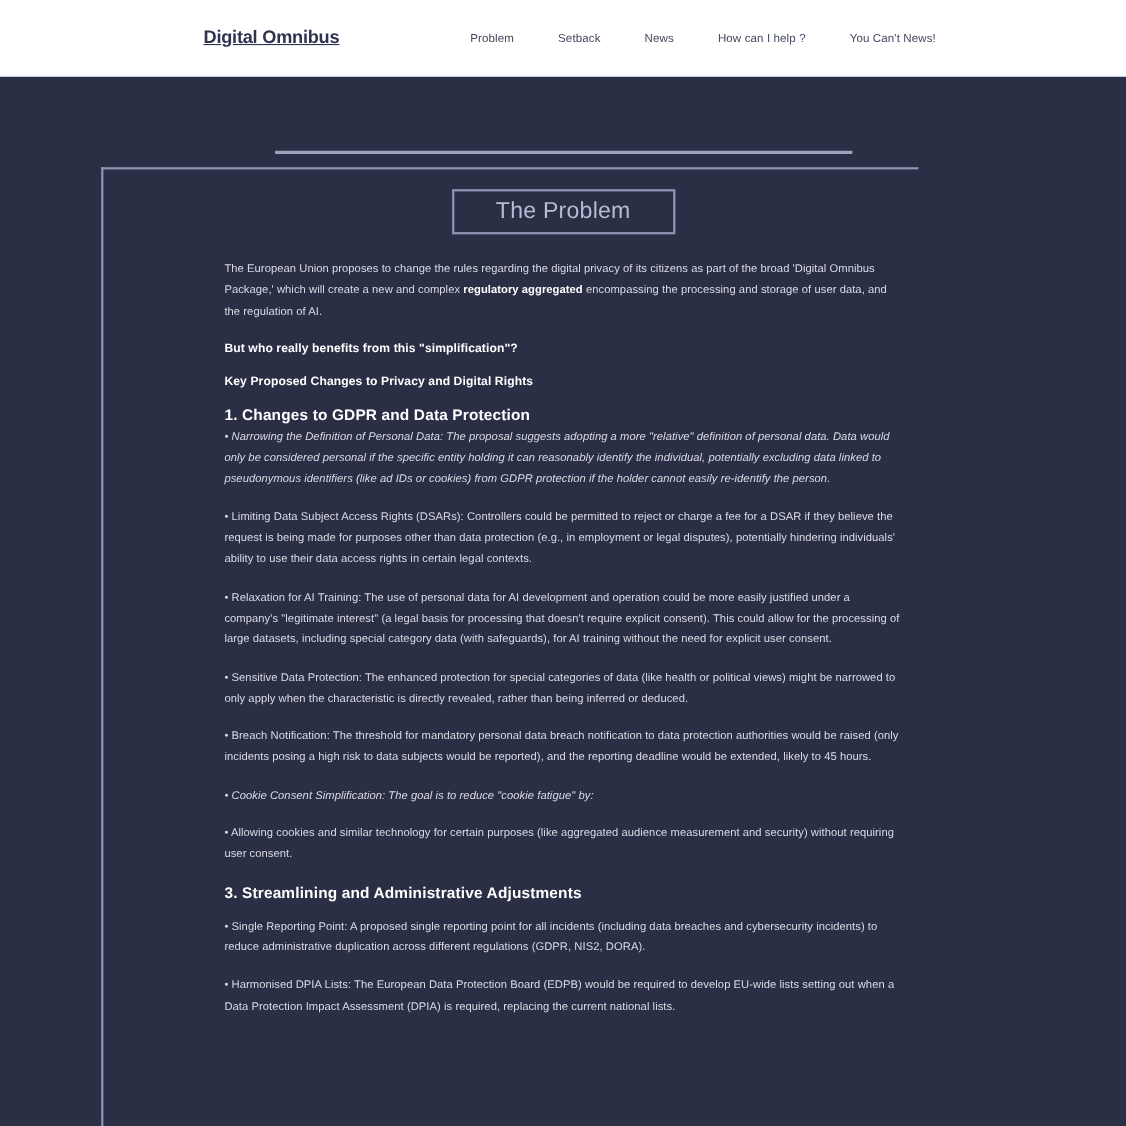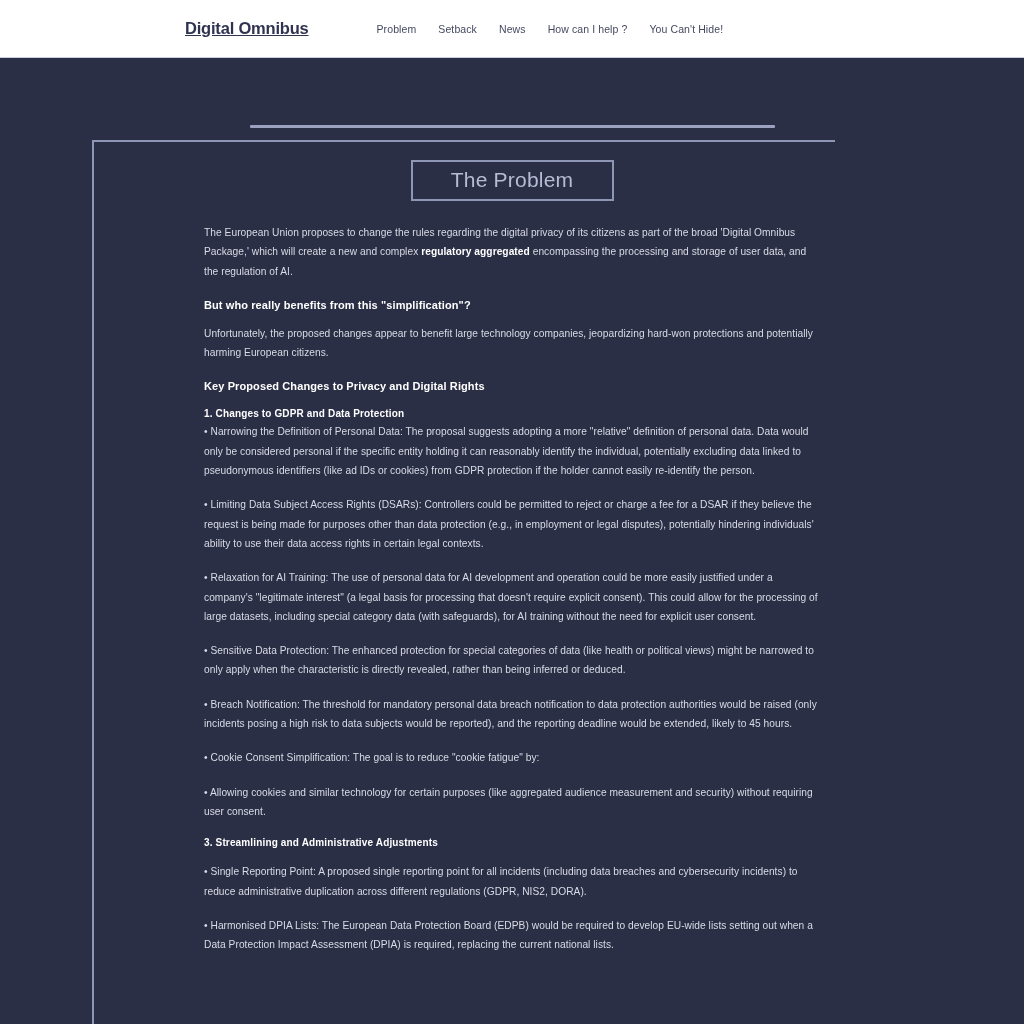--- a/index.html
+++ b/index.html
@@ -11,43 +11,43 @@
   }
 
   body {
     font-family: "Liberation Sans", sans-serif;
     background: #2b2f45;
     color: #e8e9f0;
   }
 
   
   .site-header {
-    height: 58px;
+    height: 70px;
     background: #ffffff;
     display: flex;
     align-items: center;
     padding: 0 0 0 0;
     border-bottom: 1px solid #c9cddd;
     position: relative;
   }
 
   .brand {
     font-size: 16.5px;
     font-weight: 700;
     color: #2f3350;
     letter-spacing: -0.2px;
     margin-left: 185px;
     white-space: nowrap;
   }
 
   .main-nav {
     display: flex;
     align-items: center;
-    gap: 22px;
-    margin-left: 68px;
+    gap: 40px;
+    margin-left: 119px;
   }
 
   .nav-link {
     font-size: 10.5px;
     color: #44495f;
     text-decoration: none;
     white-space: nowrap;
     letter-spacing: 0.1px;
   }
 
@@ -117,64 +117,63 @@
 
   h2.section-heading {
     font-size: 11px;
     font-weight: 700;
     color: #ffffff;
     margin: 18px 0 13px 0;
     letter-spacing: 0.1px;
   }
 
   h3.sub-heading {
-    font-size: 10px;
+    font-size: 14px;
     font-weight: 700;
     color: #ffffff;
     margin: 16px 0 3px 0;
     letter-spacing: 0.15px;
   }
 
   .bullet-block { margin: 0 0 15px 0; }
-  .bullet-block.first { margin-top: 0; }
+  .bullet-block.first { margin-top: 0; font-style: italic; }
   .bullet-block p { margin: 0; }
 
   .spacer-sm { height: 11px; }
 </style>
 </head>
 <body>
 
 <header class="site-header">
   <a class="brand" href="#">Digital Omnibus</a>
   <nav class="main-nav">
     <a class="nav-link" href="#">Problem</a>
     <a class="nav-link" href="#">Setback</a>
     <a class="nav-link" href="#">News</a>
     <a class="nav-link" href="#">How can I help ?</a>
-    <a class="nav-link" href="#">You Can't Hide!</a>
+    <a class="nav-link" href="#">You Can't News!</a>
   </nav>
 </header>
 
 <main class="page">
 
   <div class="top-rule"></div>
 
   <section class="content-frame">
 
     <div class="title-box">
       <div class="title-text">The Problem</div>
     </div>
 
     <article class="article">
 
       <p class="body-text"><span>The European Union proposes to change the rules regarding the digital privacy of its citizens as part of the broad 'Digital Omnibus Package,' which will create a new and complex </span><b class="em-strong">regulatory aggregated</b><span> encompassing the processing and storage of user data, and the regulation of AI.</span></p>
 
       <h2 class="section-heading">But who really benefits from this "simplification"?</h2>
 
-      <p class="body-text">Unfortunately, the proposed changes appear to benefit large technology companies, jeopardizing hard-won protections and potentially harming European citizens.</p>
 
       <h2 class="section-heading">Key Proposed Changes to Privacy and Digital Rights</h2>
 
       <h3 class="sub-heading">1. Changes to GDPR and Data Protection</h3>
 
       <div class="bullet-block first">
         <p class="body-text tight">• Narrowing the Definition of Personal Data: The proposal suggests adopting a more "relative" definition of personal data. Data would only be considered personal if the specific entity holding it can reasonably identify the individual, potentially excluding data linked to pseudonymous identifiers (like ad IDs or cookies) from GDPR protection if the holder cannot easily re-identify the person.</p>
       </div>
       <div class="bullet-block">
         <p class="body-text tight">• Limiting Data Subject Access Rights (DSARs): Controllers could be permitted to reject or charge a fee for a DSAR if they believe the request is being made for purposes other than data protection (e.g., in employment or legal disputes), potentially hindering individuals' ability to use their data access rights in certain legal contexts.</p>

